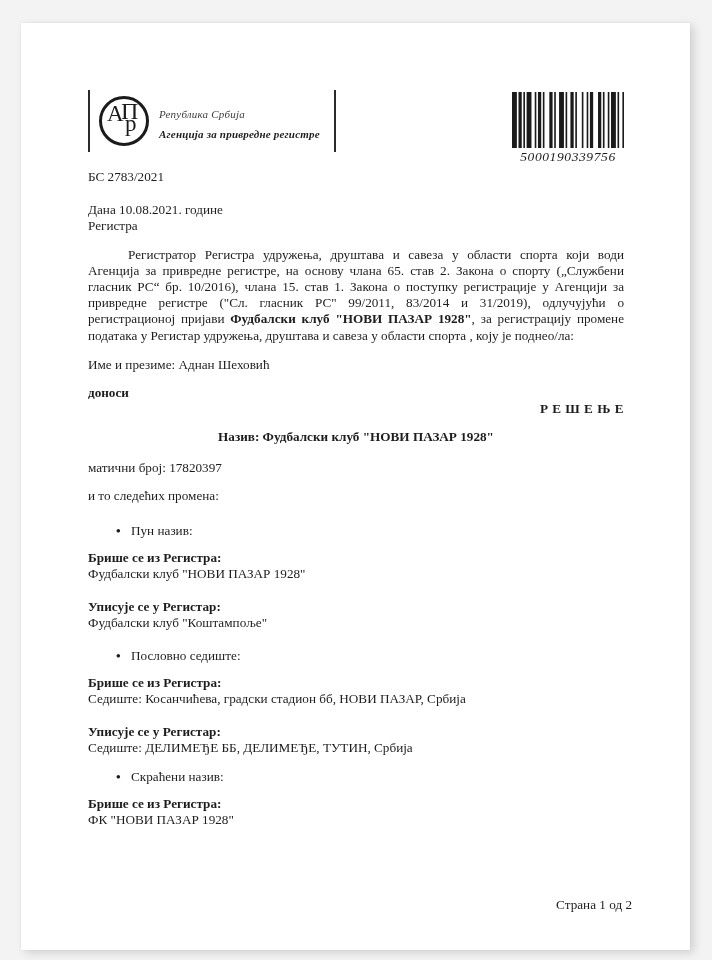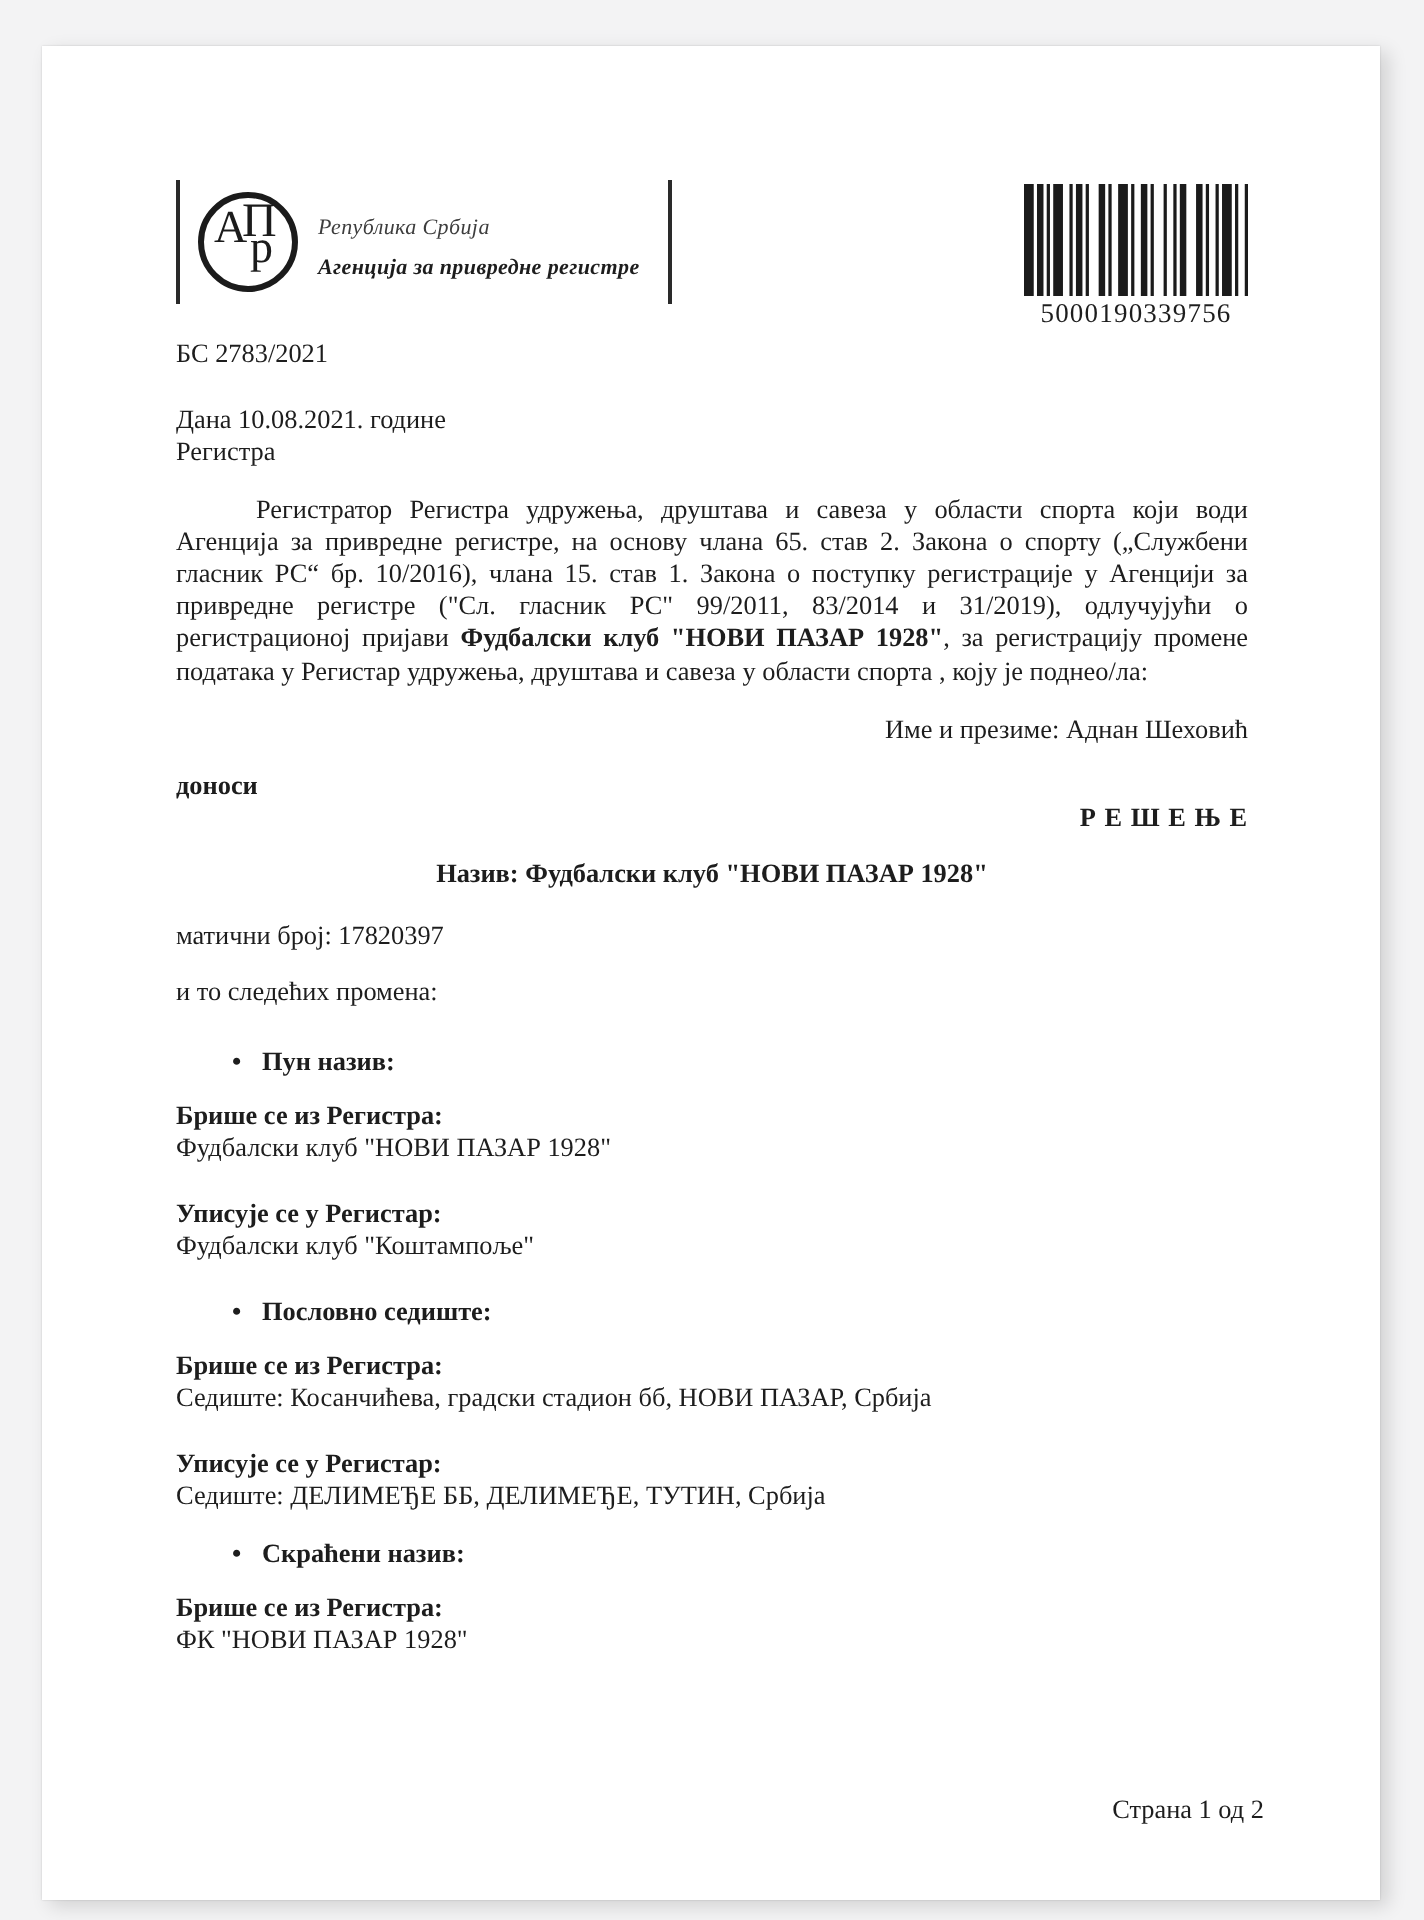--- a/index.html
+++ b/index.html
@@ -18,43 +18,43 @@
   .vbar { width:2px; height:62px; background:#2a2a2a; }
   .logo-circle { position:relative; width:50px; height:50px; border:3px solid #1b1b1b; border-radius:50%; margin-left:9px; flex:0 0 auto; }
   .logo-circle span { position:absolute; font-family:"Liberation Serif",serif; color:#1b1b1b; }
   .m-a { left:5px; top:7px; font-size:23px; }
   .m-p { left:19px; top:4px; font-size:24px; }
   .m-r { left:23px; top:17px; font-size:23px; }
   .logo-text { margin:0 14px 0 10px; padding-top:6px;font-style:italic; }
   .logo-line1 { font-size:11px; color:#3d3d3d; letter-spacing:.2px; }
   .logo-line2 { font-size:11px; font-weight:bold; color:#1d1d1d; margin-top:4px; letter-spacing:.2px; }
 
-  .barcode-block { display:flex; flex-direction:column; align-items:center; margin-top:2px; }
+  .barcode-block { display:flex; flex-direction:column; align-items:center; margin-top:2px;font-style:italic; }
   .barcode-bars { width:112px; height:56px; }
   .barcode-number { font-size:13.5px; letter-spacing:.6px; margin-top:1px; }
 
   .register-title { font-size:14px; margin-top:1px; letter-spacing:.1px; }
   .case-number { margin-top:15px; }
   .date-block { margin-top:17px; }
 
   p.justify { text-align:justify; }
   .indent { text-indent:40px; }
   .bold { font-weight:bold; }
   .center { text-align:center; }
 
   .intro { margin-top:12px; }
-  .submitter { margin-top:13px;text-align:right; }
+  .submitter { margin-top:13px; }
   .donosi { margin-top:12px; font-weight:bold; }
   .decision-title { font-weight:bold; letter-spacing:.5px;text-align:right; }
   .accept-par { margin-top:16px; }
   .entity-title { margin-top:12px; font-weight:bold; }
   .registry-number { margin-top:14px; }
   .changes-intro { margin-top:12px; }
 
-  .bullet-row { margin-top:19px; padding-left:27px; font-weight:bold; position:relative; }
+  .bullet-row { margin-top:19px; padding-left:27px; font-weight:normal; position:relative; }
   .bullet-row::before { content:"\2022"; position:absolute; left:28px; top:0; font-weight:bold; }
   .bullet-row .bullet-label { margin-left:16px; }
   .chg-label { margin-top:11px; font-weight:bold; }
   .chg-label.add { margin-top:16px; }
   .bullet-row.b2 { margin-top:17px; }
   .bullet-row.b3 { margin-top:13px; }
 
   .page-footer { position:absolute; right:58px; bottom:37px; font-size:13.2px; }
 </style>
 </head>

